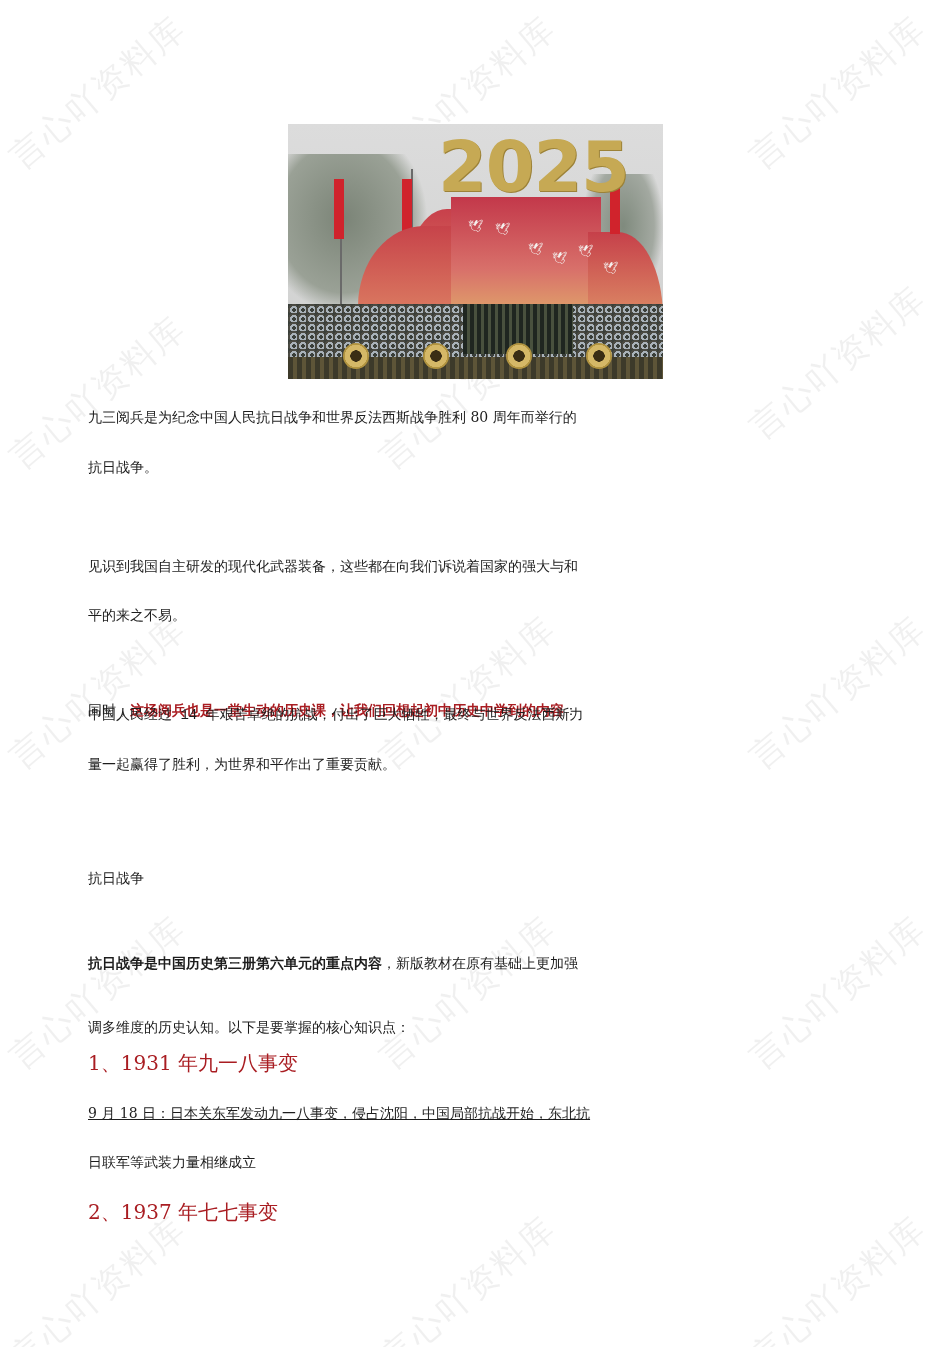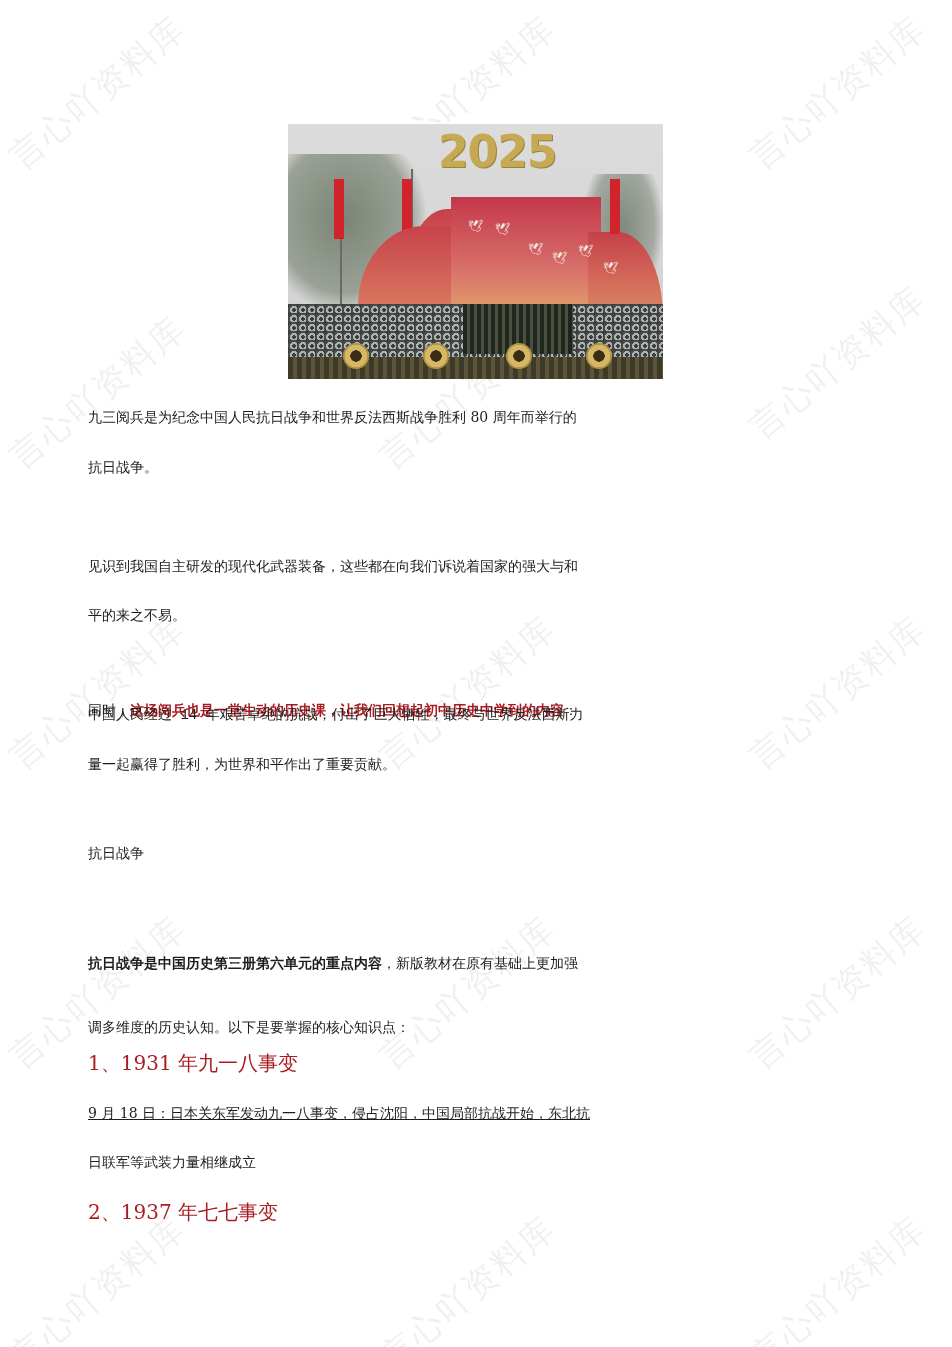--- a/index.html
+++ b/index.html
@@ -26,21 +26,21 @@
   .hero .wall-left { position: absolute; left: 70px; top: 102px; width: 110px; height: 80px;
     background: linear-gradient(#c7434a, #d9765f); border-radius: 60% 0 0 0 / 100% 0 0 0; }
   .hero .wall-main { position: absolute; left: 163px; top: 73px; width: 150px; height: 120px;
     background: linear-gradient(#c3384a, #d8706a 60%, #e0a56a); border-radius: 0 0 0 0; }
   .hero .wall-right { position: absolute; left: 300px; top: 108px; width: 75px; height: 85px;
     background: linear-gradient(#c6404a, #dc8a65); border-radius: 0 60% 0 0 / 0 100% 0 0; }
   .hero .wall-wing { position: absolute; left: 110px; top: 85px; width: 70px; height: 105px;
     background: linear-gradient(#c8404b, #dc8668); border-radius: 70% 0 0 0 / 100% 0 0 0; }
   .hero .year {
     position: absolute; left: 150px; top: 2px; font-family: "DejaVu Sans", sans-serif;
-    font-weight: bold; font-size: 44px; color: #c6a954; letter-spacing: -1px;
+    font-weight: bold; font-size: 70px; color: #c6a954; letter-spacing: -1px;
     text-shadow: 1px 1px 0 #9c8238;
   }
   .hero .flag { position: absolute; width: 10px; height: 60px; background: #d0232c; }
   .hero .pole { position: absolute; width: 2px; background: #6a6a6a; }
   .hero .dove { position: absolute; font-size: 12px; color: #f4f0ee; }
   .hero .crowd { position: absolute; left: 0; bottom: 0; width: 100%; height: 75px;
     background:
       repeating-radial-gradient(circle at 6px 6px, #3a3f3a 0 2px, #a9b2b9 2px 4px, #4b4a42 4px 6px);
     background-size: 9px 9px; }
   .hero .crowd-front { position: absolute; left: 0; bottom: 0; width: 100%; height: 22px;
@@ -118,21 +118,21 @@
 
   <div class="text" style="top:554px;">见识到我国自主研发的现代化武器装备，这些都在向我们诉说着国家的强大与和</div>
   <div class="text" style="top:603px;">平的来之不易。</div>
 
   <div class="text" style="top:653px;margin-top:45px;">
     <span>同时，</span><span class="red bold">这场阅兵也是一堂生动的历史课，让我们回想起初中历史中学到的内容</span><span>：</span>
   </div>
   <div class="text" style="top:703px;font-family:Liberation Mono, monospace;">中国人民经过 14 年艰苦卓绝的抗战，付出了巨大牺牲，最终与世界反法西斯力</div>
   <div class="text" style="top:752px;">量一起赢得了胜利，为世界和平作出了重要贡献。</div>
 
-  <div class="text" style="top:841px;">抗日战争</div>
+  <div class="text" style="top:866px;">抗日战争</div>
 
   <div class="text" style="top:951px;text-align:center;">
     <span class="bold">抗日战争是中国历史第三册第六单元的重点内容</span><span>，新版教材在原有基础上更加强</span>
   </div>
   <div class="text" style="top:1015px;">调多维度的历史认知。以下是要掌握的核心知识点：</div>
 
   <div class="text h-red" style="top:1051px;">1、1931 年九一八事变</div>
   <div class="text" style="top:1101px;text-decoration:underline;">9 月 18 日：日本关东军发动九一八事变，侵占沈阳，中国局部抗战开始，东北抗</div>
   <div class="text" style="top:1150px;">日联军等武装力量相继成立</div>
 

